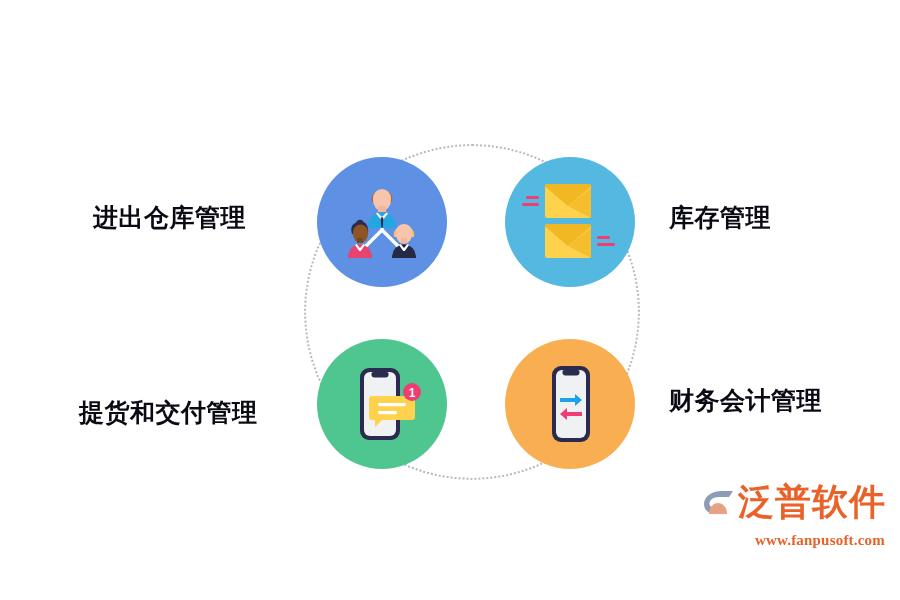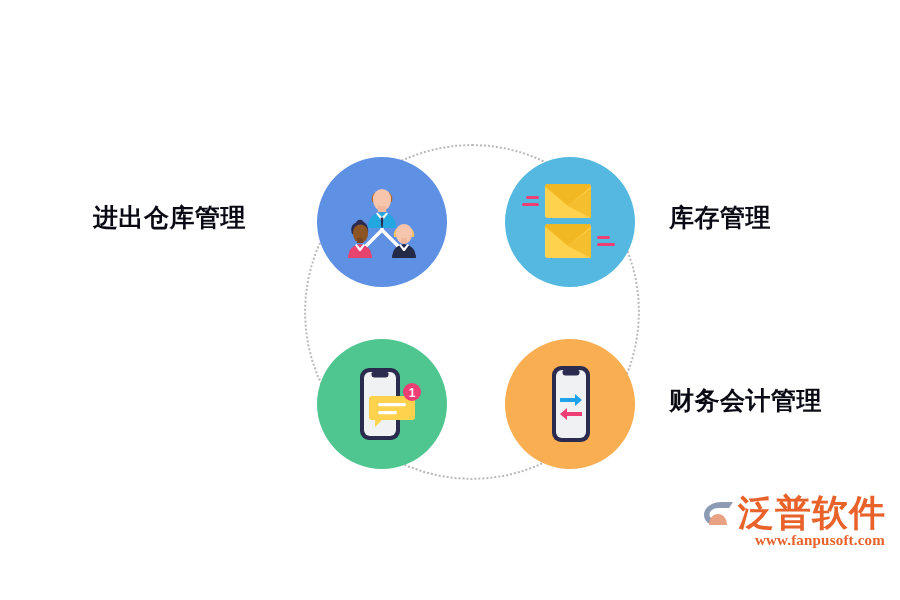--- a/index.html
+++ b/index.html
@@ -84,21 +84,21 @@
     color: #E8622A;
     line-height: 1;
     letter-spacing: 1px;
     font-family: "DejaVu Sans", "Liberation Sans", sans-serif;
   }
   .wm-url {
     font-size: 15px;
     font-weight: bold;
     color: #E8622A;
     letter-spacing: 0.2px;
-    margin-top: 1px;
+    margin-top: 12px;
     margin-right: 1px;
     font-family: "Liberation Serif", "DejaVu Serif", serif;
   }
   svg { display: block; }
 </style>
 </head>
 <body>
 
 <div id="stage">
 
@@ -160,20 +160,21 @@
       <path d="M37 14 h14 a1.5 1.5 0 0 1 1.5 1.5 v1 a3 3 0 0 1 -3 3 h-11 a3 3 0 0 1 -3 -3 v-1 a1.5 1.5 0 0 1 1.5 -1.5 z" fill="#2B2B4F"></path>
 
       <path d="M36 38 h40 a3 3 0 0 1 3 3 v18 a3 3 0 0 1 -3 3 h-30 l-7 7 l0 -7 h-3 a3 3 0 0 1 -3 -3 v-18 a3 3 0 0 1 3 -3 z" fill="#FFD24D"></path>
       <rect x="42" y="45" width="28" height="3.2" rx="1.6" fill="#ffffff"></rect>
       <rect x="42" y="53" width="19" height="3.2" rx="1.6" fill="#ffffff"></rect>
 
       <circle cx="76" cy="34" r="9" fill="#EE3E74"></circle>
       <text x="76" y="38.6" font-family="Liberation Sans, sans-serif" font-size="12" font-weight="bold" fill="#ffffff" text-anchor="middle">1</text>
     </svg>
   </div>
+  <div class="label label-bl">提货和交付管理</div>
 
   <div class="node node-br" id="node-br" style="background: rgb(249, 174, 82);">
     <svg width="92" height="92" viewBox="0 0 92 92">
       <rect x="28" y="8" width="38" height="76" rx="9" fill="#2B2B4F"></rect>
       <rect x="32" y="12" width="30" height="68" rx="6" fill="#EFF1F3"></rect>
       <path d="M40 12 h14 a1.5 1.5 0 0 1 1.5 1.5 v1 a3 3 0 0 1 -3 3 h-11 a3 3 0 0 1 -3 -3 v-1 a1.5 1.5 0 0 1 1.5 -1.5 z" fill="#2B2B4F"></path>
 
       <path d="M36 40 h15 v-4 l7 6 l-7 6 v-4 h-15 z" fill="#1FA2E8"></path>
 
       <path d="M58 54 h-15 v-4 l-7 6 l7 6 v-4 h15 z" fill="#EE3E74"></path>

